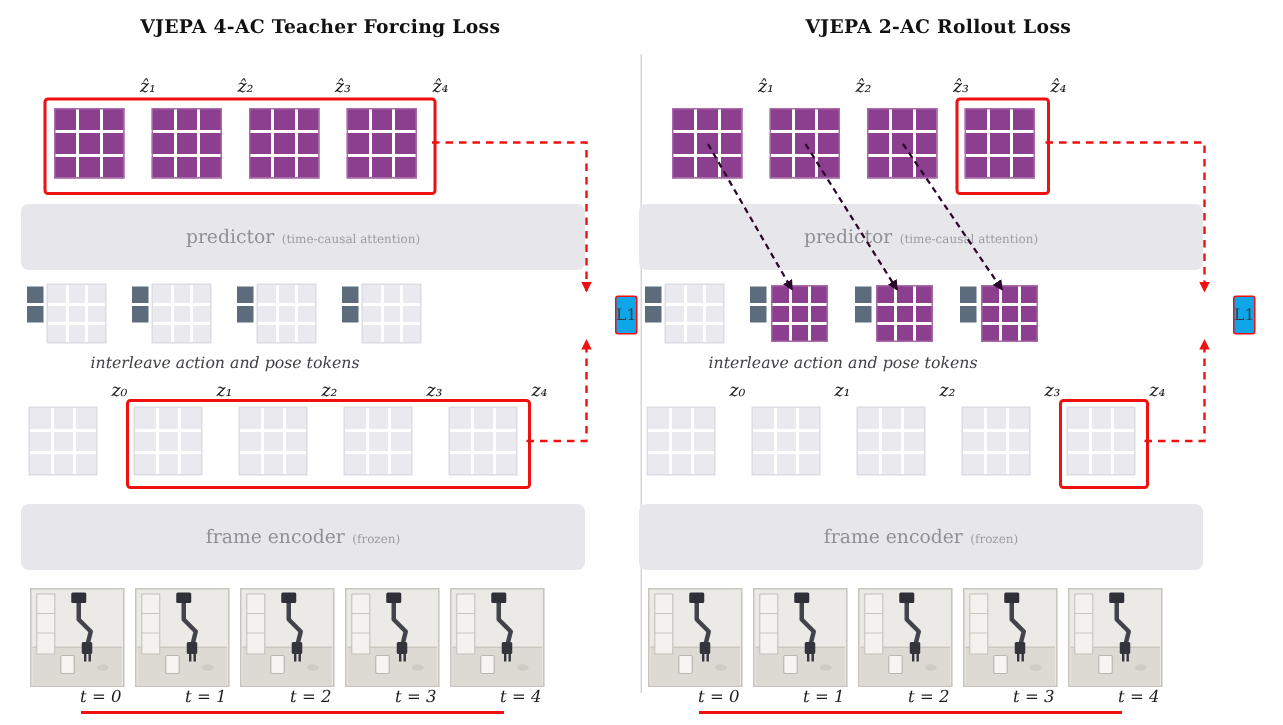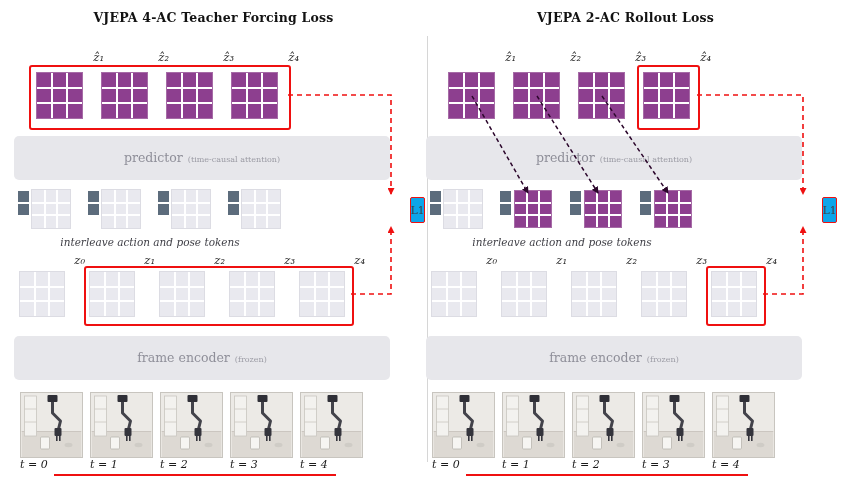--- a/index.html
+++ b/index.html
@@ -34,21 +34,21 @@
   .g38{width:38px;height:38px;}
   .tok{position:absolute;width:11px;height:11px;background:var(--tok);}
   .redbox{position:absolute;border:2.5px solid var(--red);border-radius:3px;}
   .bar{position:absolute;left:14px;width:376px;height:44px;background:var(--bar);border-radius:5px;
        display:flex;align-items:baseline;justify-content:center;gap:5px;padding-top:14px;box-sizing:border-box;}
   .bar-label{font-size:12.5px;color:#8f8f99;}
   .bar-note{font-size:8px;color:#9b9ba4;text-align:center;}
   .caption{position:absolute;text-align:center;font-style:italic;font-size:10.5px;color:#3f3f46;}
   .frame{position:absolute;width:61px;height:64px;margin:0;border:1px solid #c8c5bf;background:#eceae6;overflow:hidden;}
   .frame svg{display:block;width:100%;height:100%;}
-  .tlabel{position:absolute;text-align:left;font-style:italic;font-size:11px;color:#1c1c1c;}
+  .tlabel{position:absolute;text-align:right;font-style:italic;font-size:11px;color:#1c1c1c;}
   .redline{position:absolute;height:2px;background:var(--red);}
   .l1box{position:absolute;left:378px;top:197px;width:15px;height:26px;border:1.6px solid var(--red);
          border-radius:2px;background:#0ea5e9;display:flex;align-items:center;justify-content:center;
          font-size:10.5px;color:#3c3c42;box-sizing:border-box;margin-left:32px;}
   .overlay{position:absolute;left:0;top:0;width:427px;height:483px;pointer-events:none;}
   .dred{fill:none;stroke:var(--red);stroke-width:1.6;stroke-dasharray:5 4;}
   .dpurple{fill:none;stroke:var(--arrow);stroke-width:1.5;stroke-dasharray:4 3;}
 </style>
 </head>
 <body>

